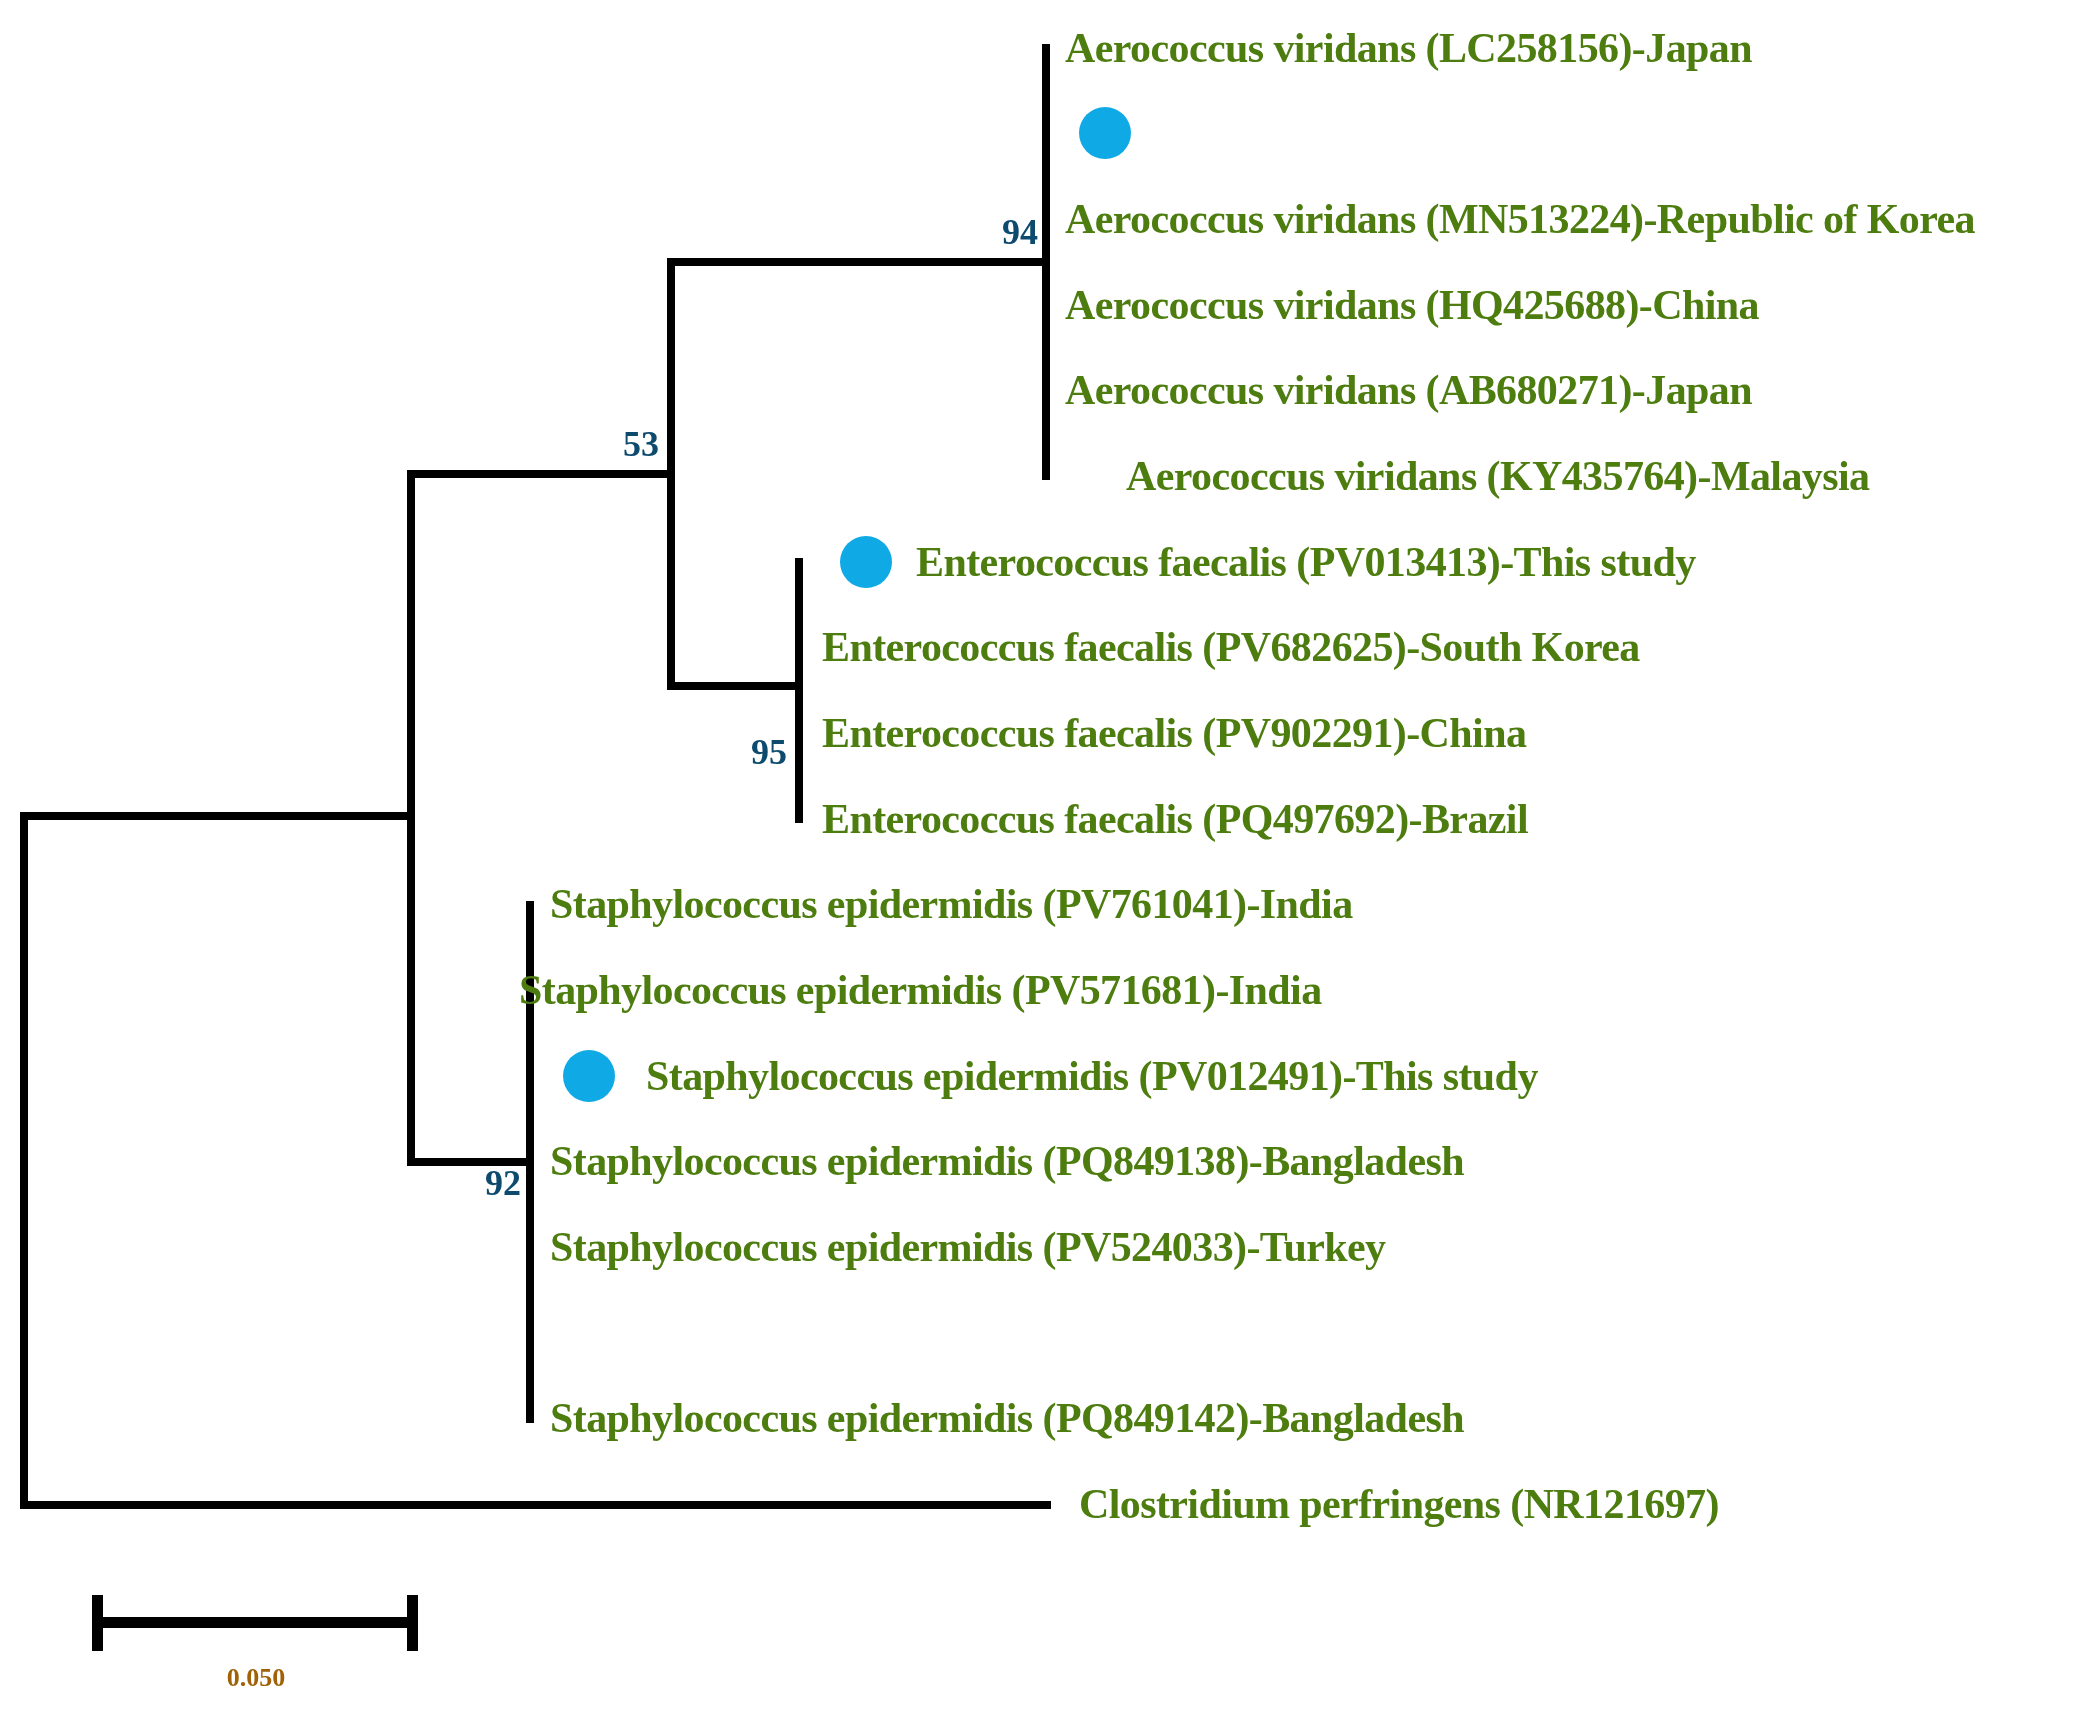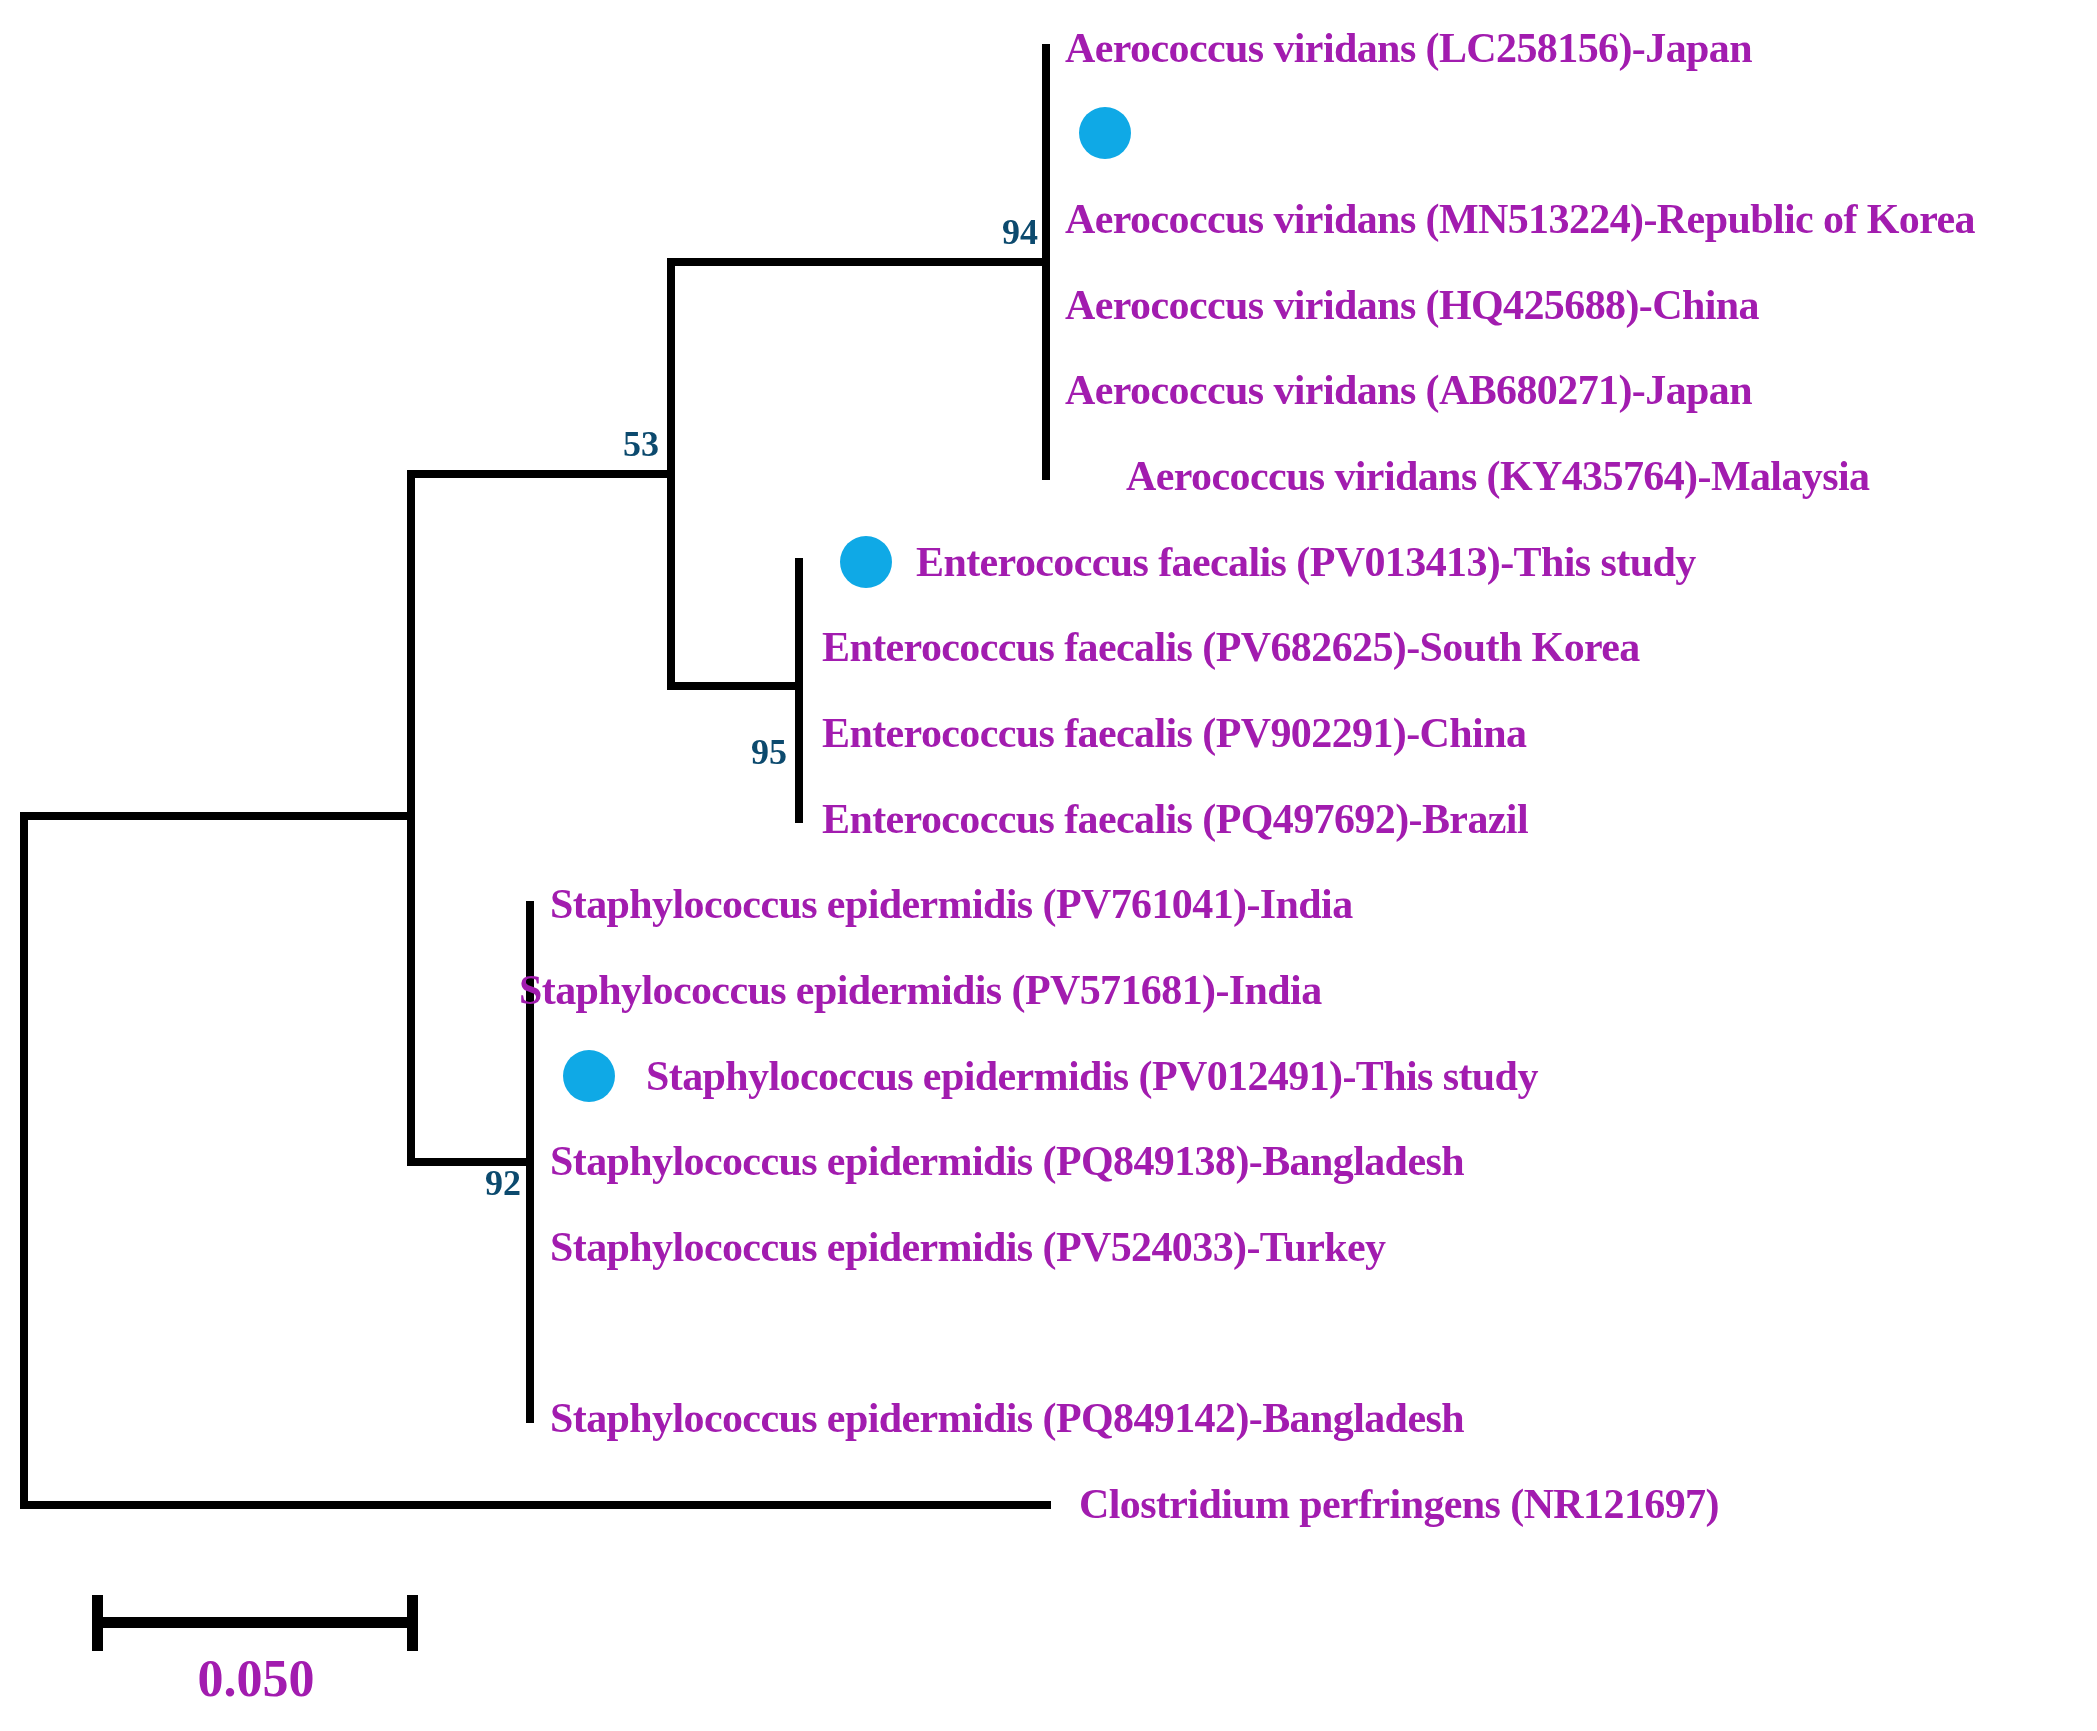--- a/index.html
+++ b/index.html
@@ -1,34 +1,34 @@
 <!DOCTYPE html>
 <html style="font-size:9.4px"><head>
 <meta charset="utf-8">
 <style>
   html,body{margin:0;padding:0;background:#ffffff;}
   body{width:2097px;height:1731px;position:relative;font-family:"Liberation Serif","DejaVu Serif",serif;}
   #tree-canvas{position:absolute;left:0;top:0;width:2097px;height:1731px;background:#ffffff;}
   .branch{position:absolute;background:#000000;}
   .taxon{
     position:absolute;transform:translateY(-50%);
-    font-size:42px;font-weight:bold;color:#a21caf;white-space:nowrap;letter-spacing:-0.6px;
+    font-size:42px;font-weight:bold;color:#4d7c0f;white-space:nowrap;letter-spacing:-0.6px;
   }
   .bootstrap{
     position:absolute;transform:translateY(-50%);
     width:117px;text-align:right;
     font-size:36px;font-weight:bold;color:#0c4a6e;
   }
   .dot{
     position:absolute;width:52px;height:52px;border-radius:50%;
     background:#0FA9E6;
   }
   .scale-label{
     position:absolute;transform:translate(-50%,-50%);
-    font-size:52px;font-weight:bold;color:#a21caf;white-space:nowrap;
+    font-size:26px;font-weight:bold;color:#a16207;white-space:nowrap;
   }
 </style>
 </head>
 <body>
 
 <div id="tree-canvas">
 
   <div class="branch" style="left: 20px; top: 812px; width: 7.6px; height: 696px; background: rgb(0, 0, 0);"></div>
 
   <div class="branch" style="left: 20px; top: 812px; width: 394px; height: 7.6px; background: rgb(0, 0, 0);"></div>

